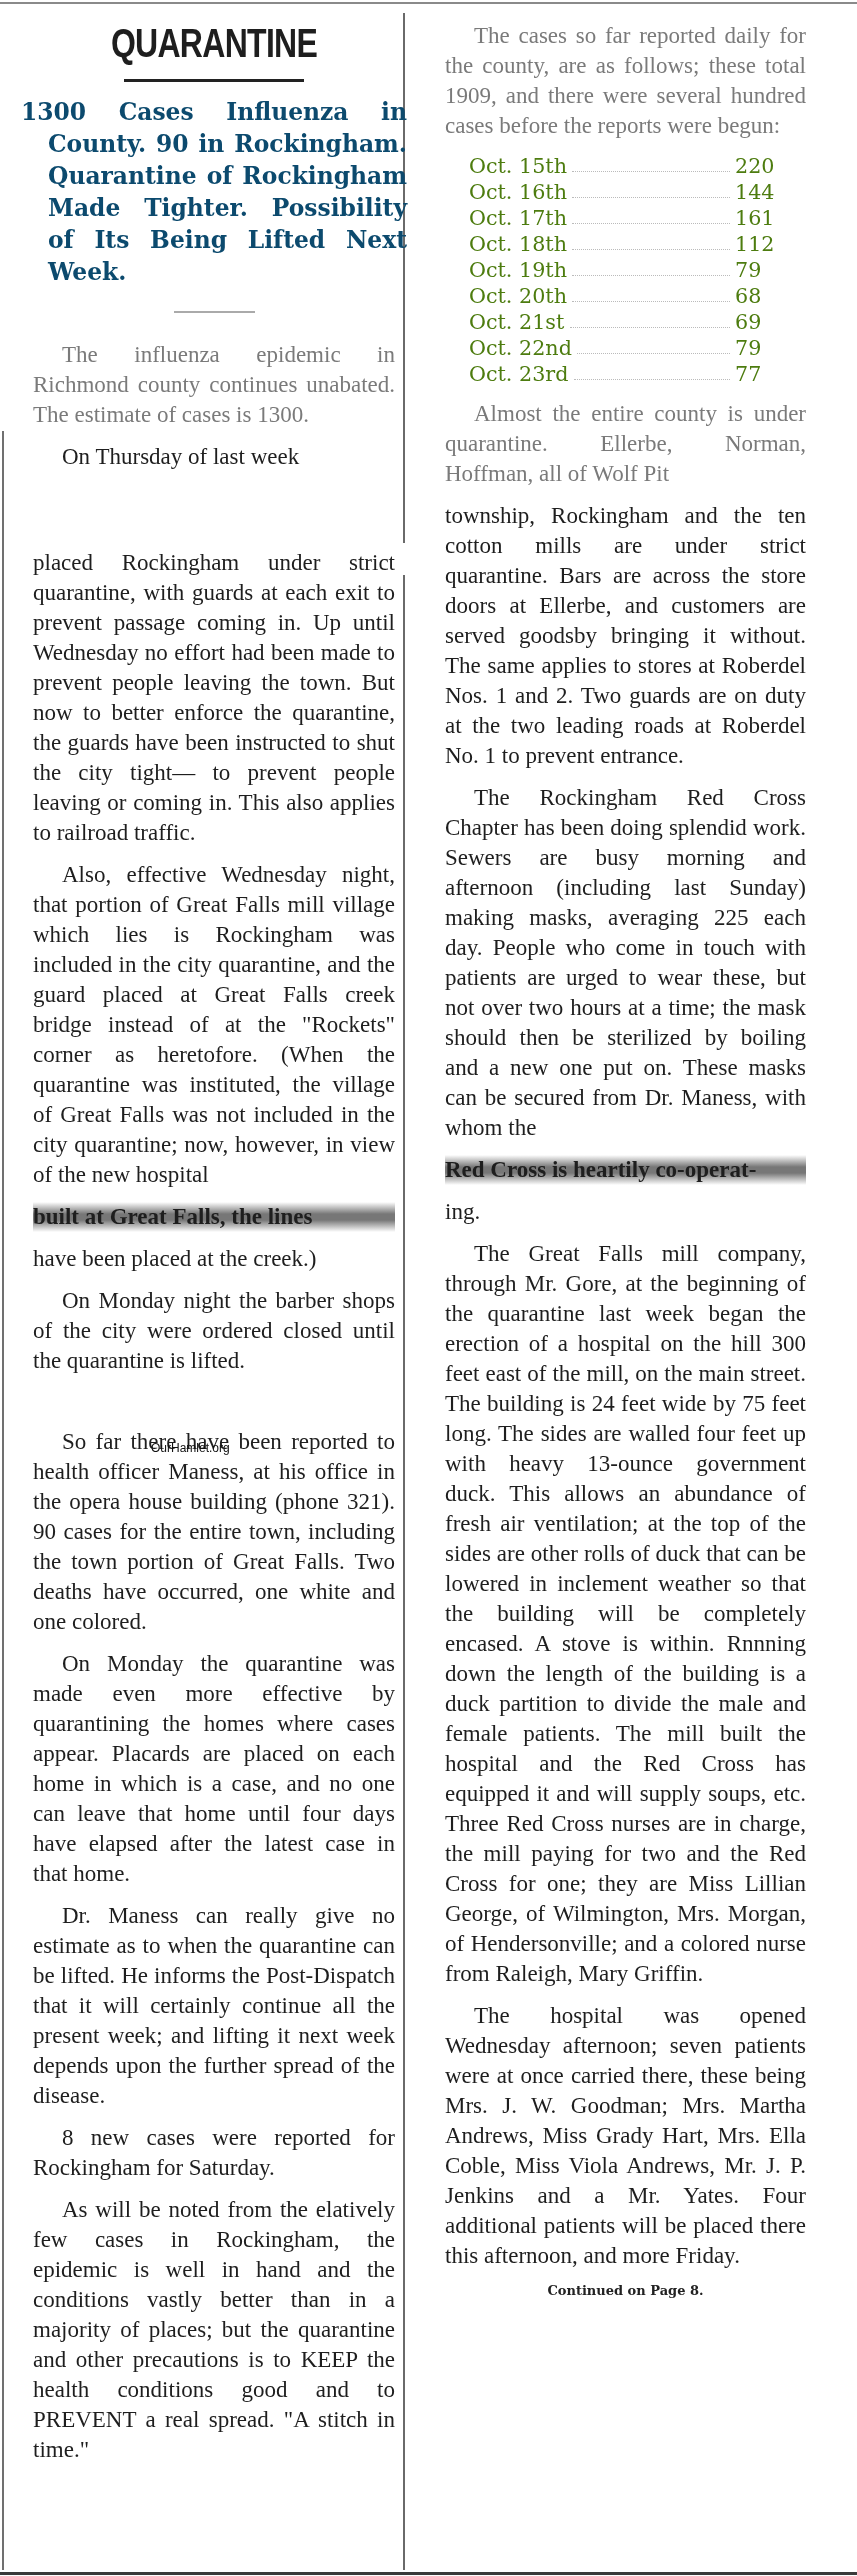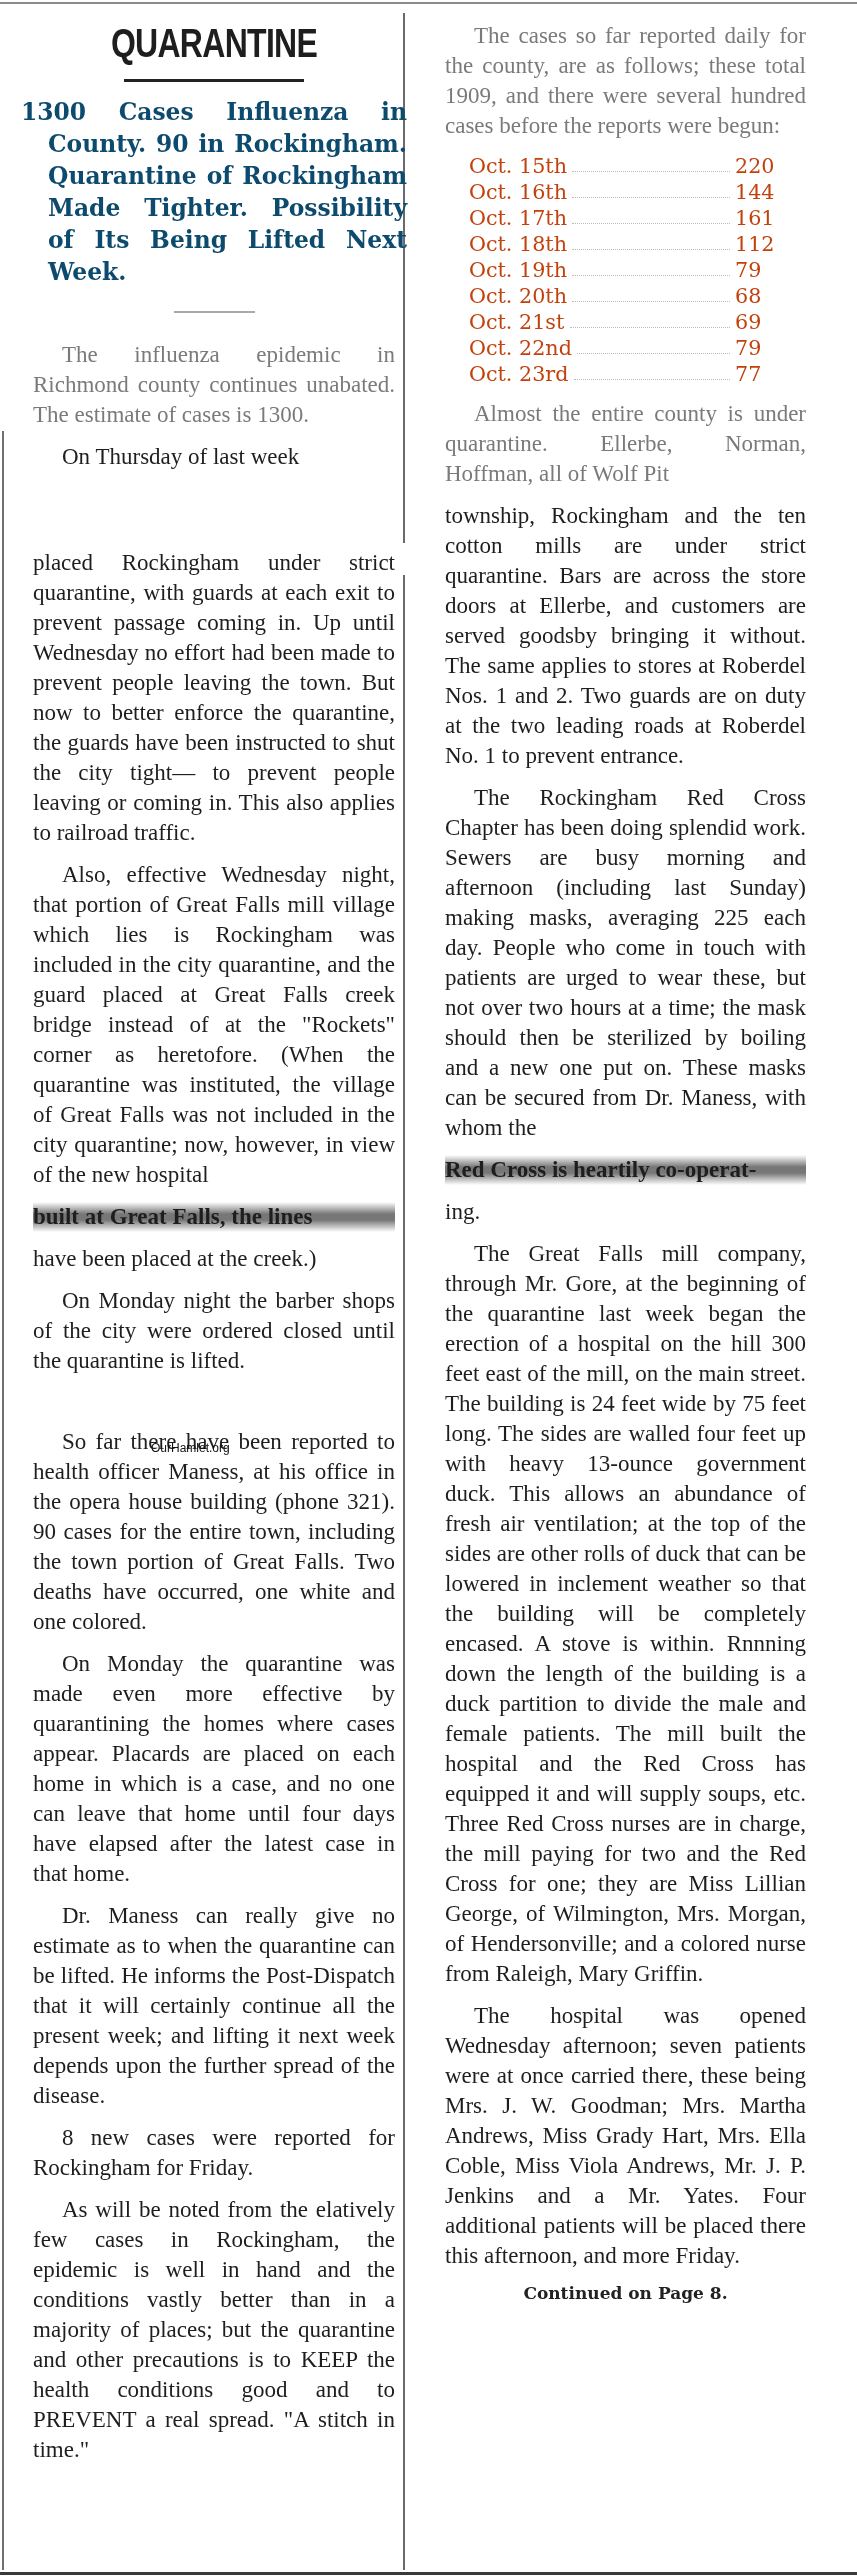--- a/index.html
+++ b/index.html
@@ -33,32 +33,32 @@
 
   p.para {
     margin: 12px; font-size: 23px; line-height: 30px; text-align: justify;
     text-indent: 29px; hyphens: manual; font-family: Liberation Serif, serif;
   }
   p.para.noindent { text-indent: 0; }
   .faded { color: #7a7a7a; }
   .smudge { background: linear-gradient(#fff 0%, #777 40%, #777 60%, #fff 100%); font-weight: bold; }
 
   .table { margin: 3.6px 0 0 0; }
-  .trow { display: flex; font-size: 20.7px; line-height: 26px; color: #c2410c; padding-left: 36px; width: 306px; }
+  .trow { display: flex; font-size: 20.7px; line-height: 26px; color: #4d7c0f; padding-left: 36px; width: 306px; }
   .trow .d { white-space: nowrap; }
   .trow .dots { flex: 1; border-bottom: 1.8px dotted #bbb; margin: 0 5.4px 7.2px 5.4px; }
   .trow .v { width: 40px; text-align: left; }
 
   .blank-gap { height: 52px; }
   .watermark {
     position: absolute; left: 151px; top: 1441px;
     font-family: "Liberation Sans", sans-serif; font-size: 12px; color: #111;
   }
   .continued {
-    text-align: center; font-weight: bold; font-size: 17px; 
+    text-align: center; font-weight: bold; font-size: 13px; 
     font-family: "DejaVu Serif", serif; color: #222;
   }
 </style>
 </head>
 <body>
 
 <div class="top-rule"></div>
 <div class="left-edge" style="top:431px;height:2139px;"></div>
 <div class="col-divider" style="top:12.6px;height:530px;"></div>
 <div class="col-divider" style="top:575px;height:1995px;"></div>
@@ -74,21 +74,21 @@
   <div class="blank-gap"></div>
   <p class="para noindent">placed Rockingham under strict quarantine, with guards at each exit to prevent passage coming in. Up until Wednesday no effort had been made to prevent people leaving the town. But now to better enforce the quarantine, the guards have been instructed to shut the city tight— to prevent people leaving or coming in. This also applies to railroad traffic.</p>
   <p class="para">Also, effective Wednesday night, that portion of Great Falls mill village which lies is Rockingham was included in the city quarantine, and the guard placed at Great Falls creek bridge instead of at the "Rockets" corner as heretofore. (When the quarantine was instituted, the village of Great Falls was not included in the city quarantine; now, however, in view of the new hospital</p>
   <p class="para noindent smudge">built at Great Falls, the lines</p>
   <p class="para noindent">have been placed at the creek.)</p>
   <p class="para">On Monday night the barber shops of the city were ordered closed until the quarantine is lifted.</p>
   <div style="height:27px;"></div>
   <p class="para">So far there have been reported to health officer Maness, at his office in the opera house building (phone 321). 90 cases for the entire town, including the town portion of Great Falls. Two deaths have occurred, one white and one colored.</p>
   <p class="para">On Monday the quarantine was made even more effective by quarantining the homes where cases appear. Placards are placed on each home in which is a case, and no one can leave that home until four days have elapsed after the latest case in that home.</p>
   <p class="para">Dr. Maness can really give no estimate as to when the quarantine can be lifted. He informs the Post-Dispatch that it will certainly continue all the present week; and lifting it next week depends upon the further spread of the disease.</p>
-  <p class="para">8 new cases were reported for Rockingham for Friday.</p>
+  <p class="para">8 new cases were reported for Rockingham for Saturday.</p>
   <p class="para">As will be noted from the elatively few cases in Rockingham, the epidemic is well in hand and the conditions vastly better than in a majority of places; but the quarantine and other precautions is to KEEP the health conditions good and to PREVENT a real spread. "A stitch in time."</p>
 </div>
 
 <div class="watermark">OurHamlet.org</div>
 
 <div class="col col-right" style="top:9px;">
   <p class="para faded">The cases so far reported daily for the county, are as follows; these total 1909, and there were several hundred cases before the reports were begun:</p>
   <div class="table">
     <div class="trow">
         <span class="d">Oct. 15th</span>

